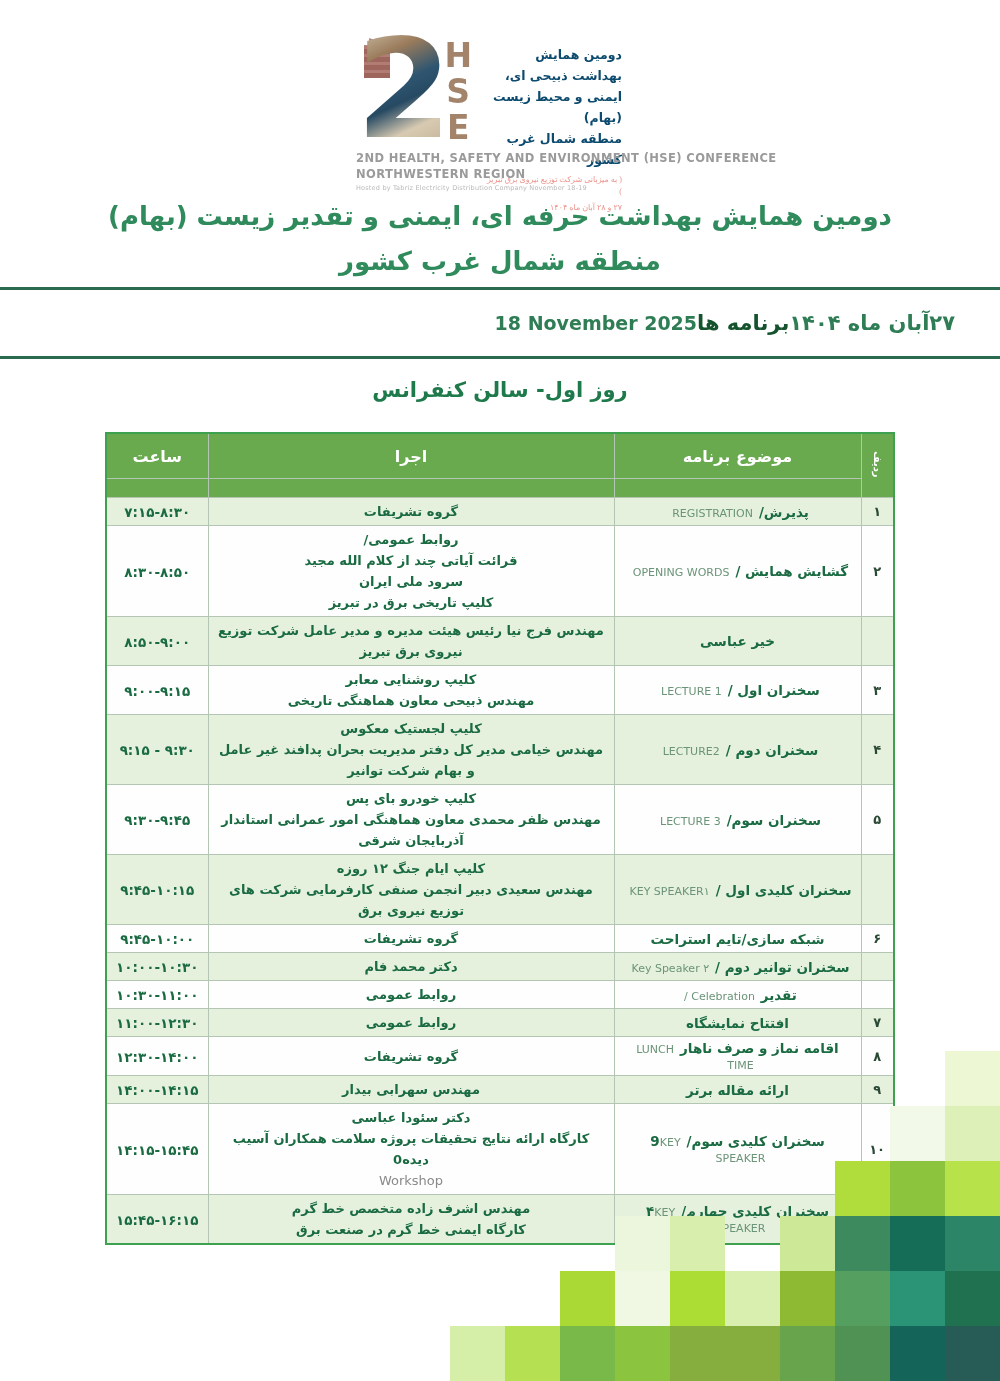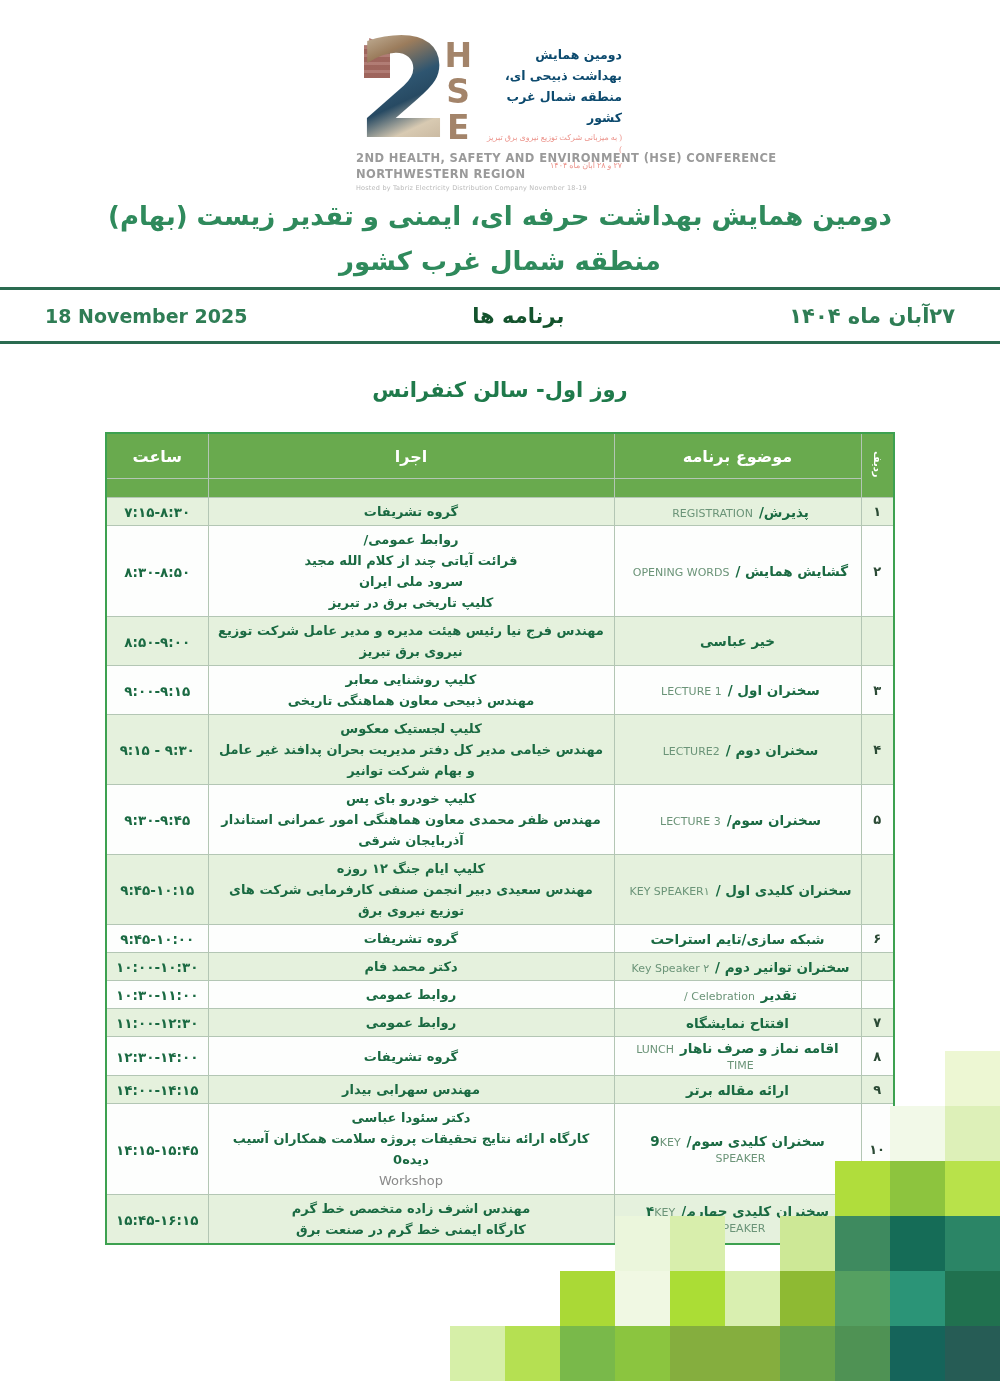--- a/index.html
+++ b/index.html
@@ -30,23 +30,23 @@
   
   .en-caption{position:absolute;left:356px;top:150px;color:#9a9a9a;}
   .en-caption .l1{font-size:11.5px;font-weight:bold;line-height:16px;letter-spacing:.4px;}
   .en-caption .l3{font-size:6.5px;color:#b9b9b9;margin-top:2px;letter-spacing:.2px;}
   
   .main-title{position:absolute;left:0;top:194px;width:100%;text-align:center;direction:rtl;color:#2f8a5c;font-weight:bold;}
   .main-title .t1{font-size:26px;line-height:44px;}
   .main-title .t2{font-size:26px;line-height:46px;}
   
   .band{
-    position:absolute;left:0;top:287px;width:100%;height:57px;box-sizing:border-box;
+    position:absolute;left:0;top:287px;width:100%;height:72px;box-sizing:border-box;
     border-top:3px solid #2a6b50;border-bottom:3px solid #2a6b50;
-    display:flex;align-items:center;justify-content:space-between;padding:10px 45px;
+    display:flex;align-items:center;justify-content:flex-end;padding:10px 45px;
   }
   .band .b-left{font-size:19px;font-weight:bold;color:#2f7d55;}
   .band .b-center{font-size:21px;font-weight:bold;color:#14532d;direction:rtl;}
   .band .b-right{font-size:21px;font-weight:bold;color:#2f7d55;direction:rtl;}
   
   .section-title{position:absolute;left:0;top:378px;width:100%;text-align:center;direction:rtl;
     font-size:21px;font-weight:bold;color:#1f7a4b;}
   
   table.program{
     position:absolute;left:105px;top:432px;width:788px;direction:rtl;
@@ -84,20 +84,21 @@
     <span class="logo-two">2</span>
     <div class="logo-hse">
       <span>H</span>
       <span>S</span>
       <span>E</span>
     </div>
   </div>
   <div class="logo-red">
     <div class="big">دومین همایش</div>
     <div class="big">بهداشت ذبیحی ای،</div>
+    <div class="big">ایمنی و محیط زیست (بهام)</div>
     <div class="big">منطقه شمال غرب کشور</div>
     <div class="small">( به میزبانی شرکت توزیع نیروی برق تبریز )</div>
     <div class="small">۲۷ و ۲۸ آبان ماه ۱۴۰۴</div>
   </div>
 </div>
 
 <div class="en-caption">
   <div class="l1">2ND HEALTH, SAFETY AND ENVIRONMENT (HSE) CONFERENCE</div>
   <div class="l1">NORTHWESTERN REGION</div>
   <div class="l3">Hosted by Tabriz Electricity Distribution Company November 18-19</div>

